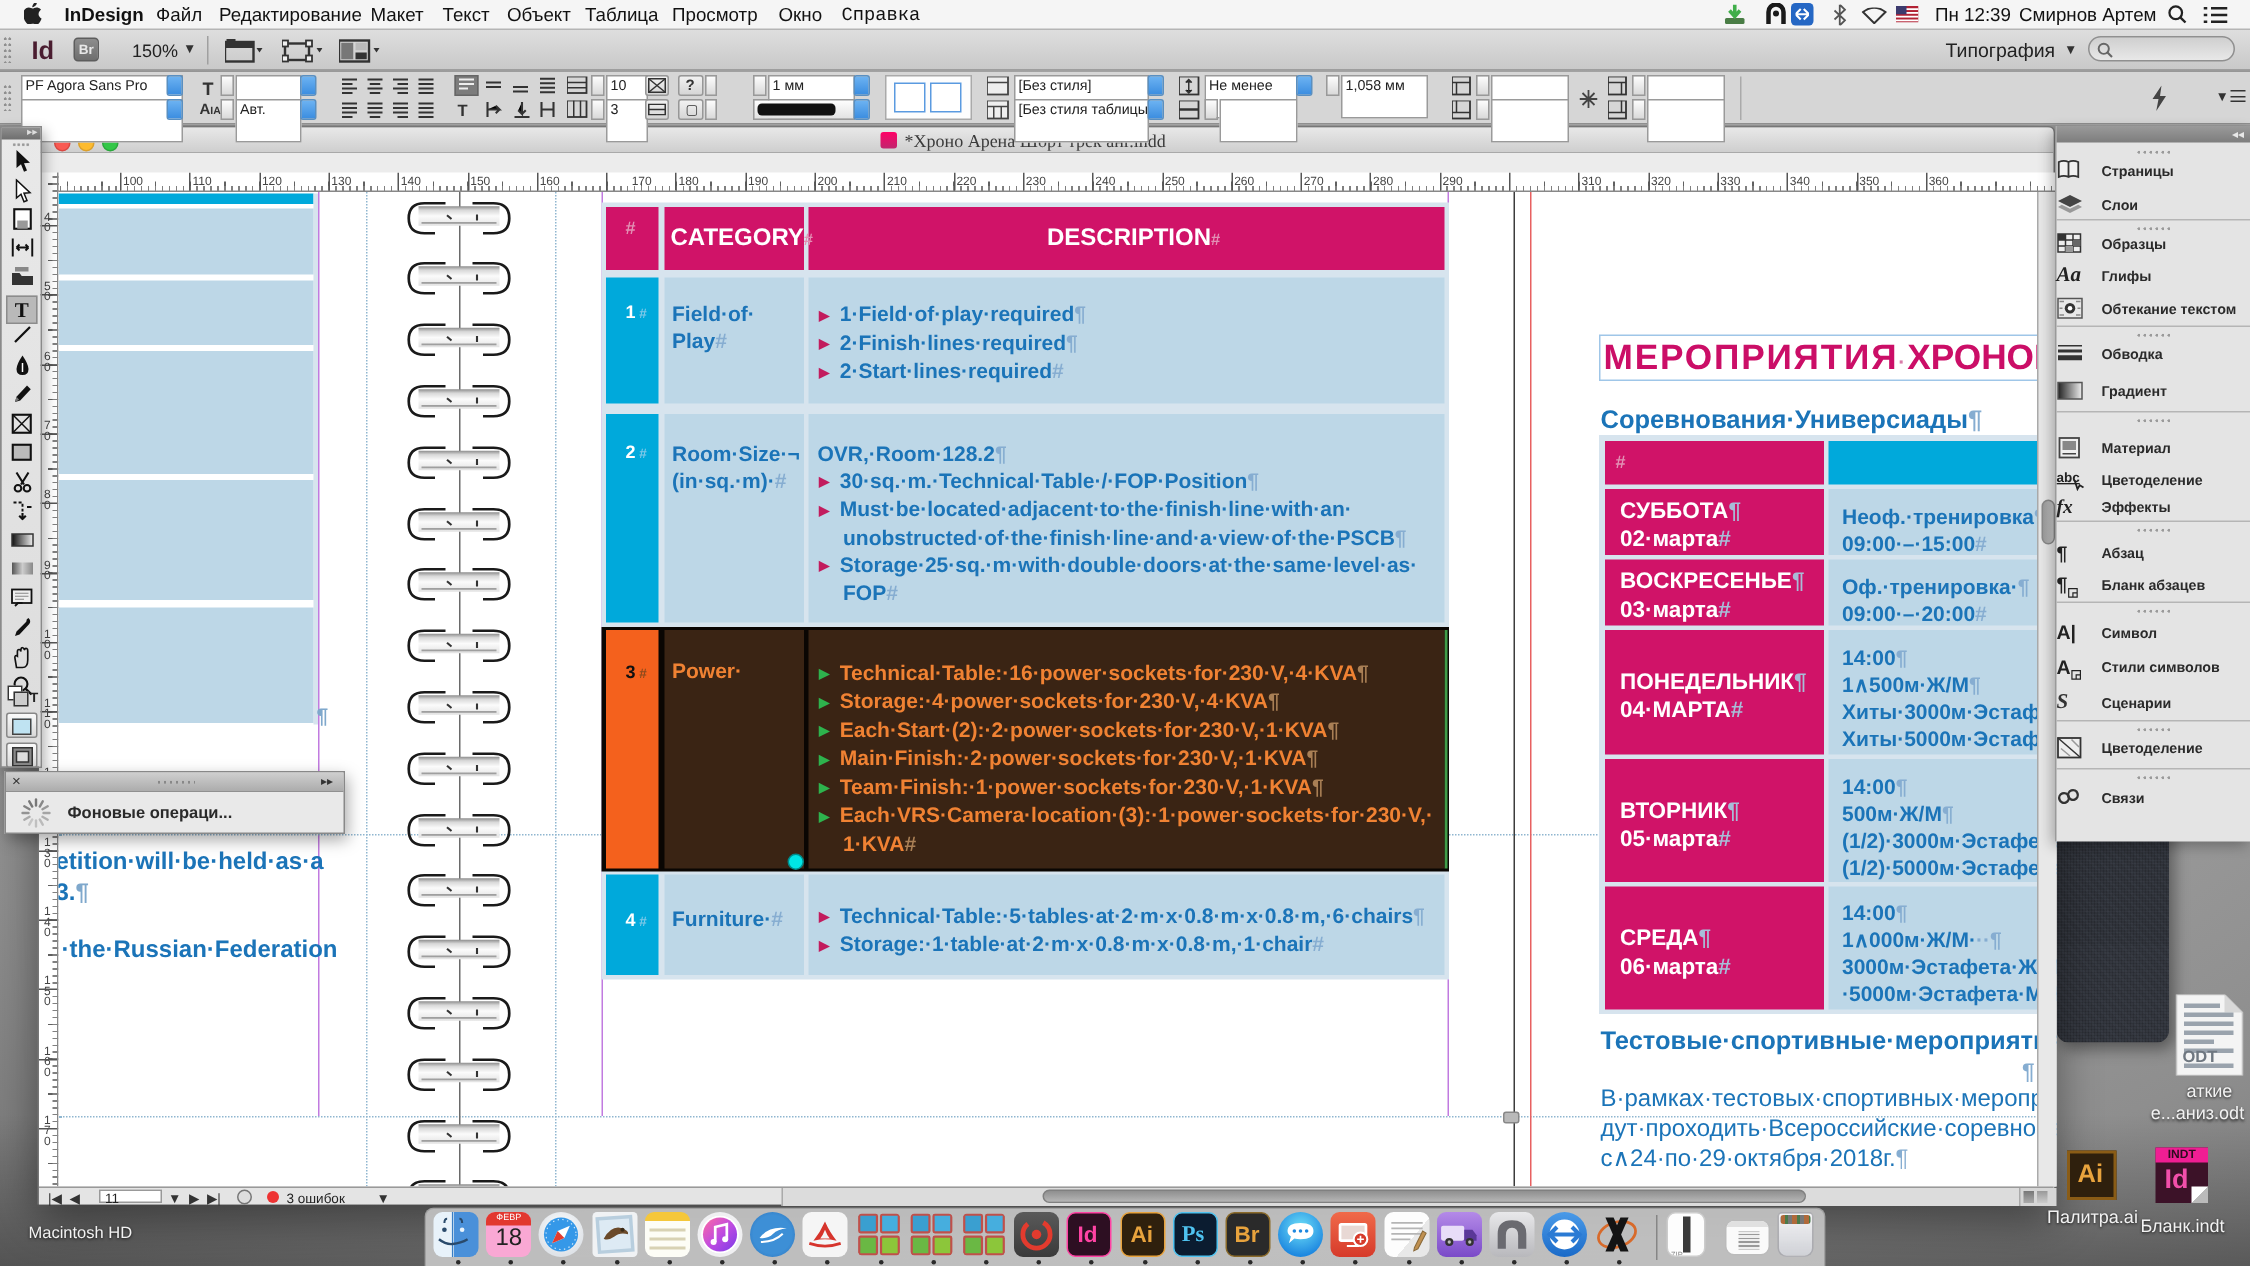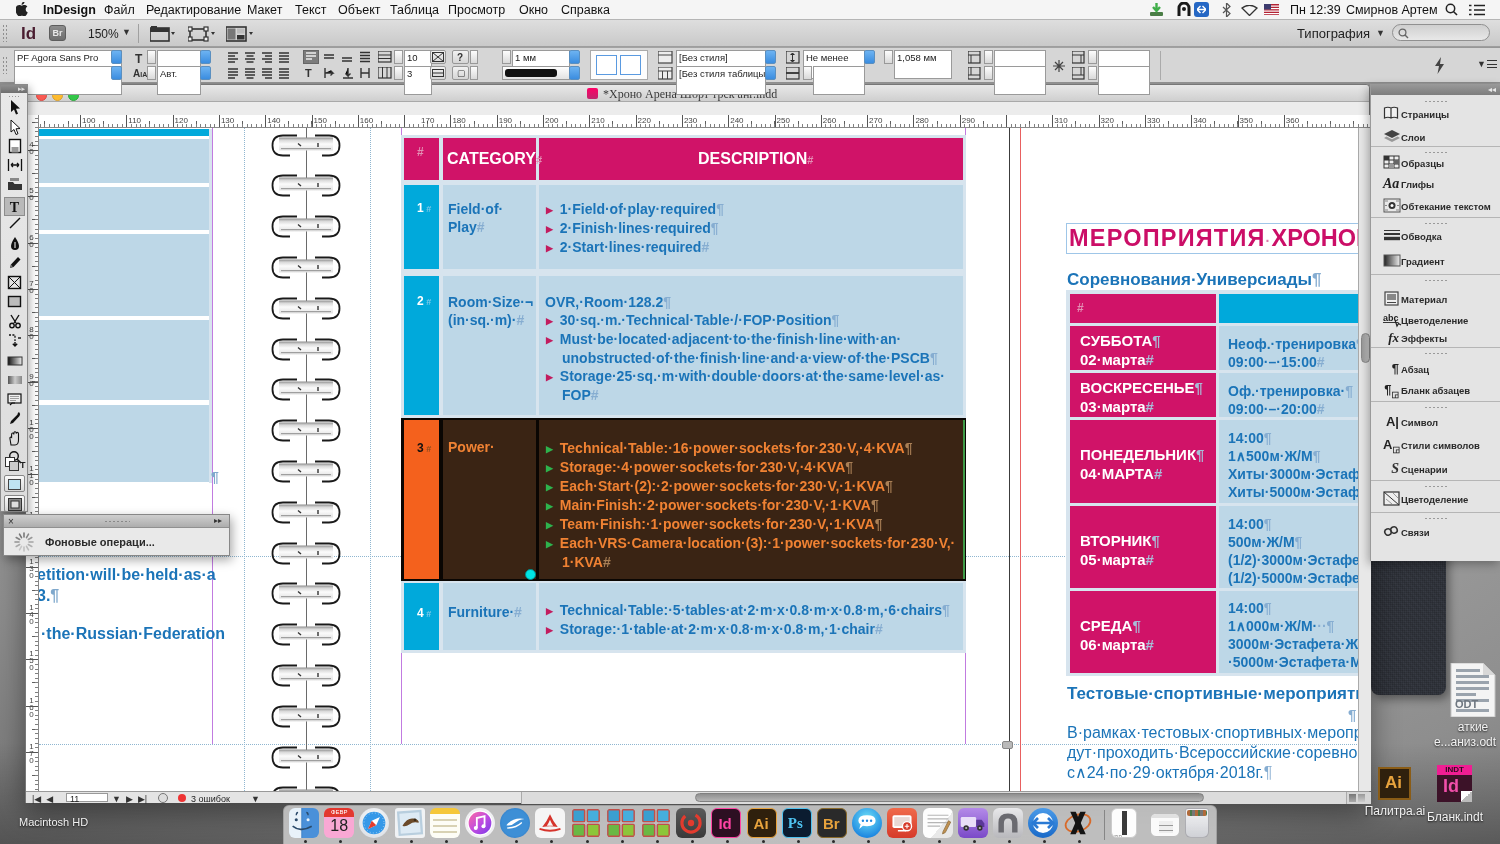--- a/index.html
+++ b/index.html
@@ -54,21 +54,21 @@
 .rupara{color:#1b74b8;font-size:16px;line-height:20px;white-space:nowrap;}
 
 #tools{left:0;top:84px;width:28px;height:428px;background:linear-gradient(#e9e9e9,#dcdcdc);border:1px solid #8a8a8a;box-shadow:2px 3px 8px rgba(0,0,0,0.3);}
 
 #bgops{left:3px;top:514px;width:227px;height:42px;background:#e9e9e9;border:1px solid #888;box-shadow:2px 4px 10px rgba(0,0,0,0.35);}
 
 #rdock{left:1370px;top:84px;width:130px;height:477px;background:#e4e4e4;border-left:1px solid #9a9a9a;box-shadow:-2px 3px 9px rgba(0,0,0,0.3);}
 #rdockhdr{position:absolute;left:0;top:0;width:100%;height:11px;background:linear-gradient(#9a9a9a,#7d7d7d);}
 .pit{position:absolute;left:0;width:100%;height:23px;font-size:9.5px;font-weight:bold;color:#2a2a2a;white-space:nowrap;}
 .pit .lbl{position:absolute;left:30px;top:4px;}
-.pit .ic{position:absolute;left:12px;top:1px;width:16px;height:15px;text-align:right;}
+.pit .ic{position:absolute;left:0;top:1px;width:16px;height:15px;}
 .psep{position:absolute;left:0;width:100%;height:1px;background:#b5b5b5;}
 .pgrip{position:absolute;left:50%;margin-left:-12px;width:24px;height:3px;
  background-image:radial-gradient(circle,#9a9a9a 1px,transparent 1px);background-size:4px 3px;}
 
 #linen{left:1371px;top:90px;width:75px;height:605px;border-radius:0 0 8px 8px;
  background-color:#2e3138;
  background-image:
   repeating-linear-gradient(90deg,rgba(130,140,160,0.07) 0 1px,transparent 1px 2px),
   repeating-linear-gradient(0deg,rgba(0,0,0,0.12) 0 1px,transparent 1px 2px),
   repeating-linear-gradient(45deg,rgba(100,110,130,0.05) 0 2px,transparent 2px 5px);
@@ -585,21 +585,21 @@
       </svg>
   <span class="mi" style="left:43px;font-weight:bold;">InDesign</span>
   <span class="mi" style="left:104px;">Файл</span>
   <span class="mi" style="left:146px;">Редактирование</span>
   <span class="mi" style="left:247px;">Макет</span>
   <span class="mi" style="left:295px;">Текст</span>
   <span class="mi" style="left:338px;">Объект</span>
   <span class="mi" style="left:390px;">Таблица</span>
   <span class="mi" style="left:448px;">Просмотр</span>
   <span class="mi" style="left:519px;">Окно</span>
-  <span class="mi" style="left:561px;">Справка</span>
+  <span class="mi" style="left:561px;font-family:Liberation Mono, monospace;">Справка</span>
   <svg class="mi" style="left:1149px;top:3px;" width="15" height="14" viewBox="0 0 15 14">
         <rect x="1" y="9" width="13" height="4" rx="1" fill="#4a7d46"></rect>
         <path d="M7.5 0 L7.5 7 M4 4 L7.5 8 L11 4" stroke="#3fae49" stroke-width="2.4" fill="none"></path>
       </svg>
   <svg class="mi" style="left:1177px;top:2px;" width="14" height="15" viewBox="0 0 14 15">
         <path d="M2 14 L2 6 A5 5 0 0 1 12 6 L12 14" fill="none" stroke="#1a1a1a" stroke-width="3"></path>
         <circle cx="7" cy="7" r="2" fill="#1a1a1a"></circle>
       </svg>
   <span class="mi" style="left:1194px;top:2px;width:15px;height:15px;background:#2567c4;border-radius:3px;"></span>
   <svg class="mi" style="left:1197px;top:5px;" width="9" height="9" viewBox="0 0 9 9">

